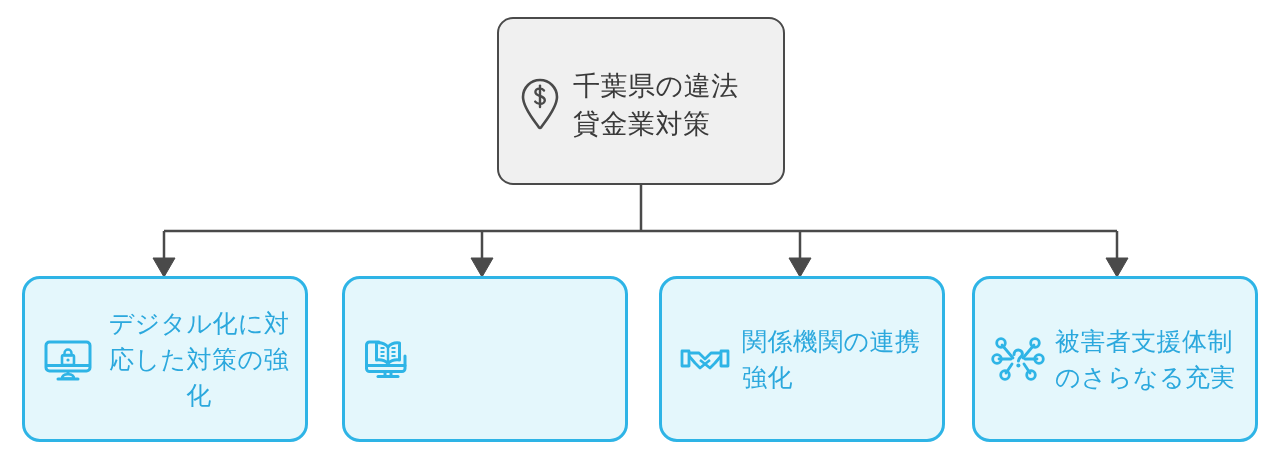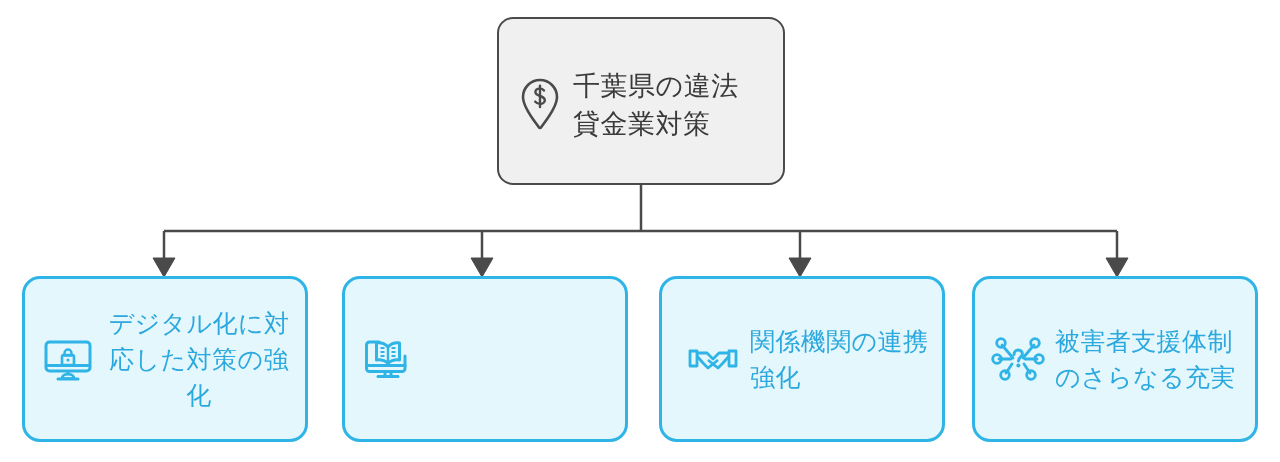--- a/index.html
+++ b/index.html
@@ -78,21 +78,21 @@
     border: 3px solid #2eb4e6;
     border-radius: 18px;
     display: flex;
     align-items: center;
     justify-content: flex-start;
     gap: 10px;
     padding: 0 12px 0 16px;
   }
   .child-card.c1 { left: 22px; text-align: center; }
   .child-card.c2 { left: 342px; }
-  .child-card.c3 { left: 659px; justify-content: flex-end; }
+  .child-card.c3 { left: 659px; }
   .child-card.c4 { left: 972px; }
 
   .child-icon {
     flex: 0 0 auto;
     width: 54px;
     height: 54px;
     display: flex;
     align-items: center;
     justify-content: center;
   }

